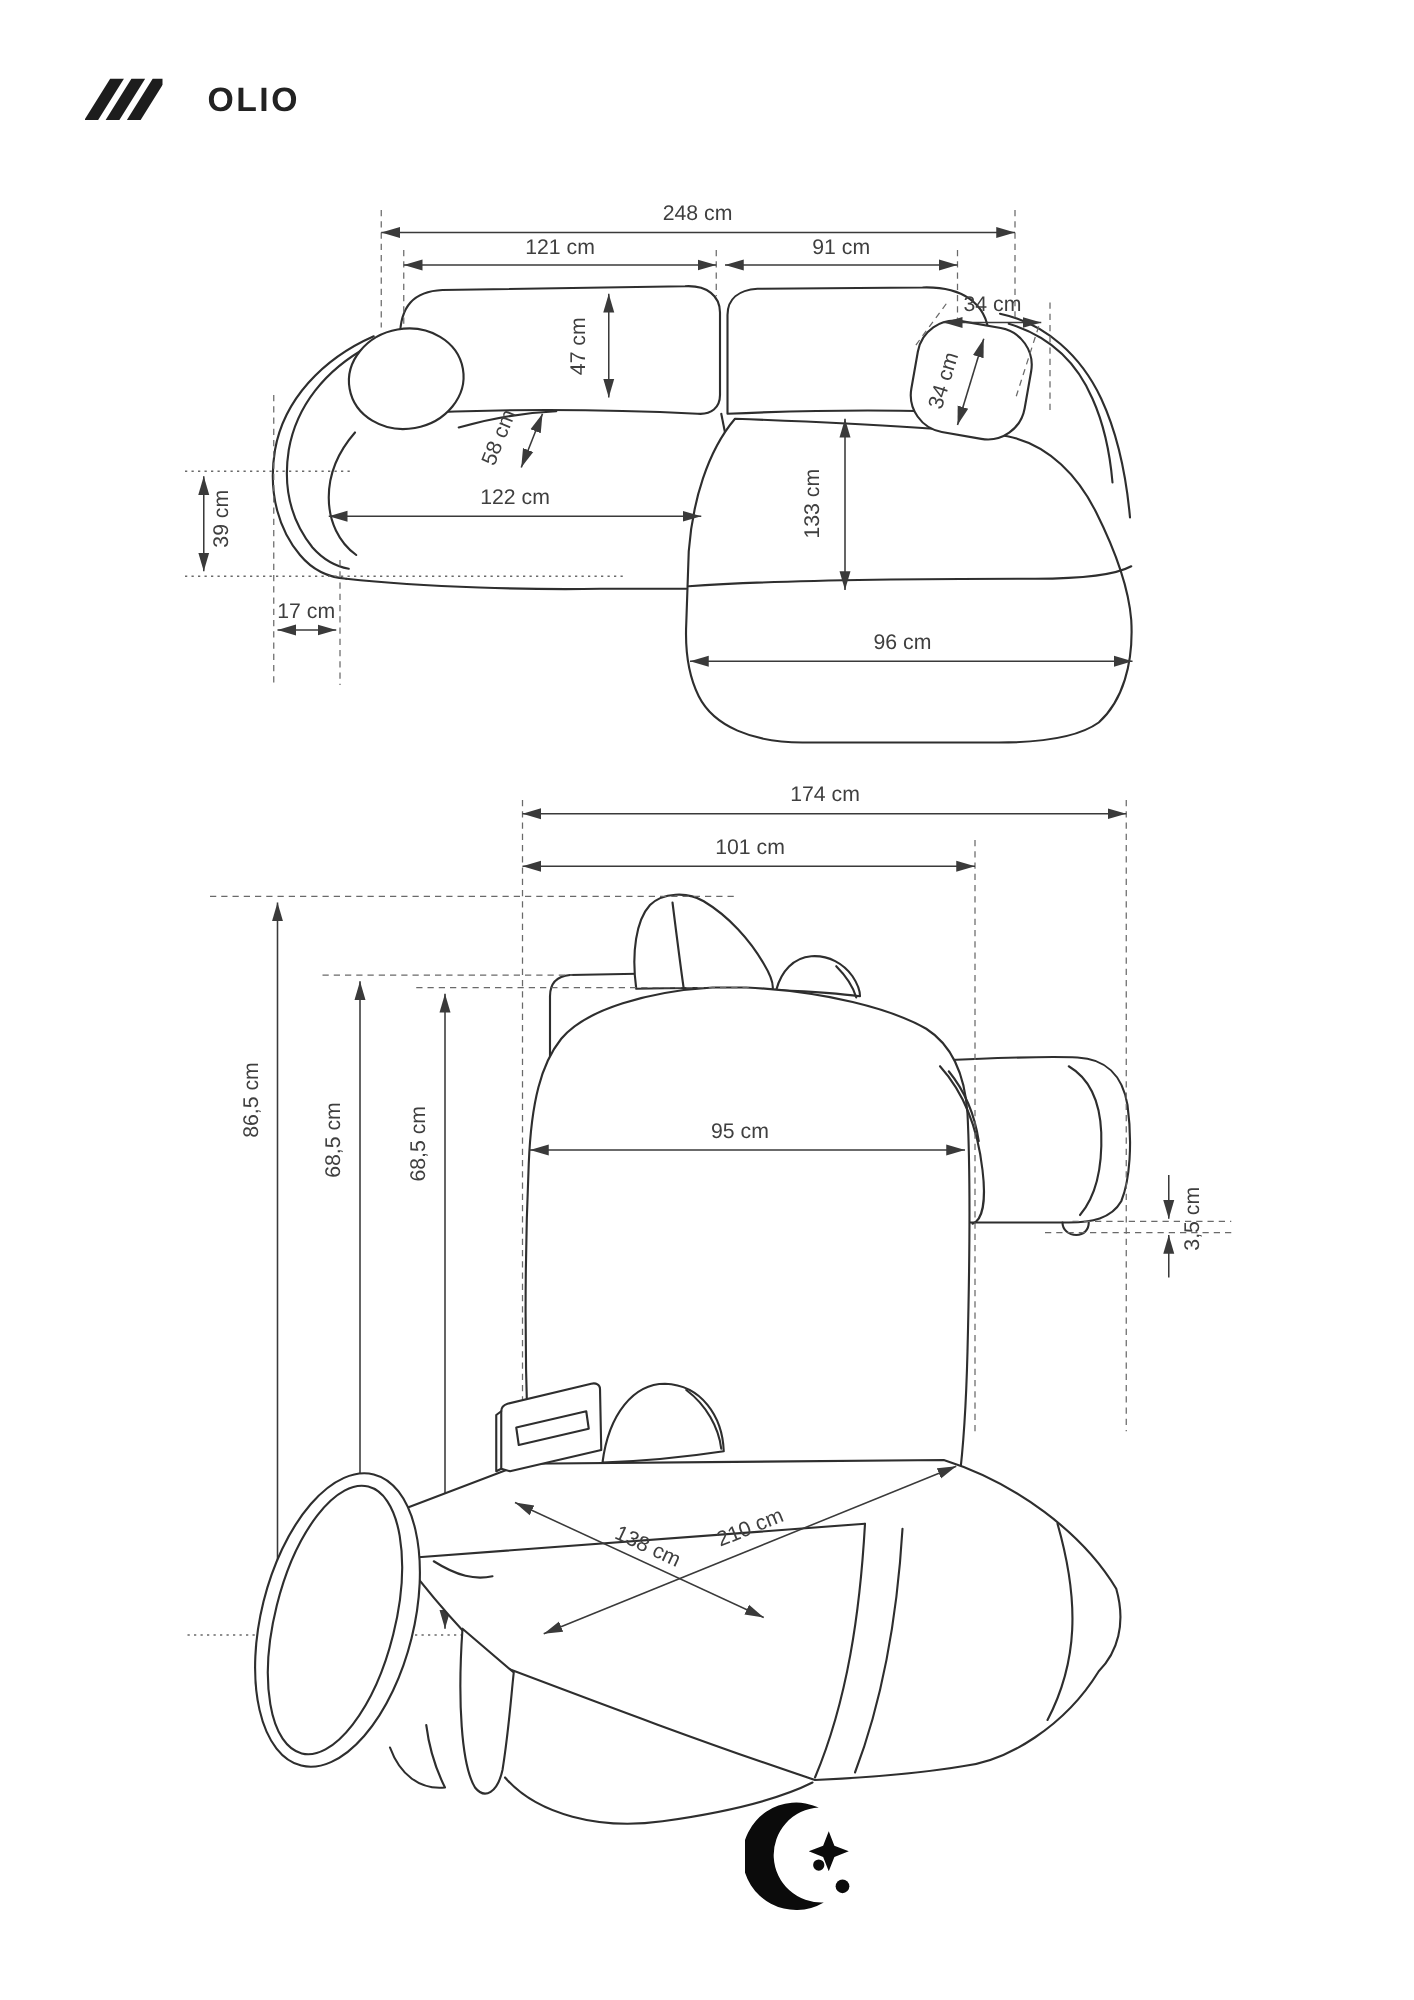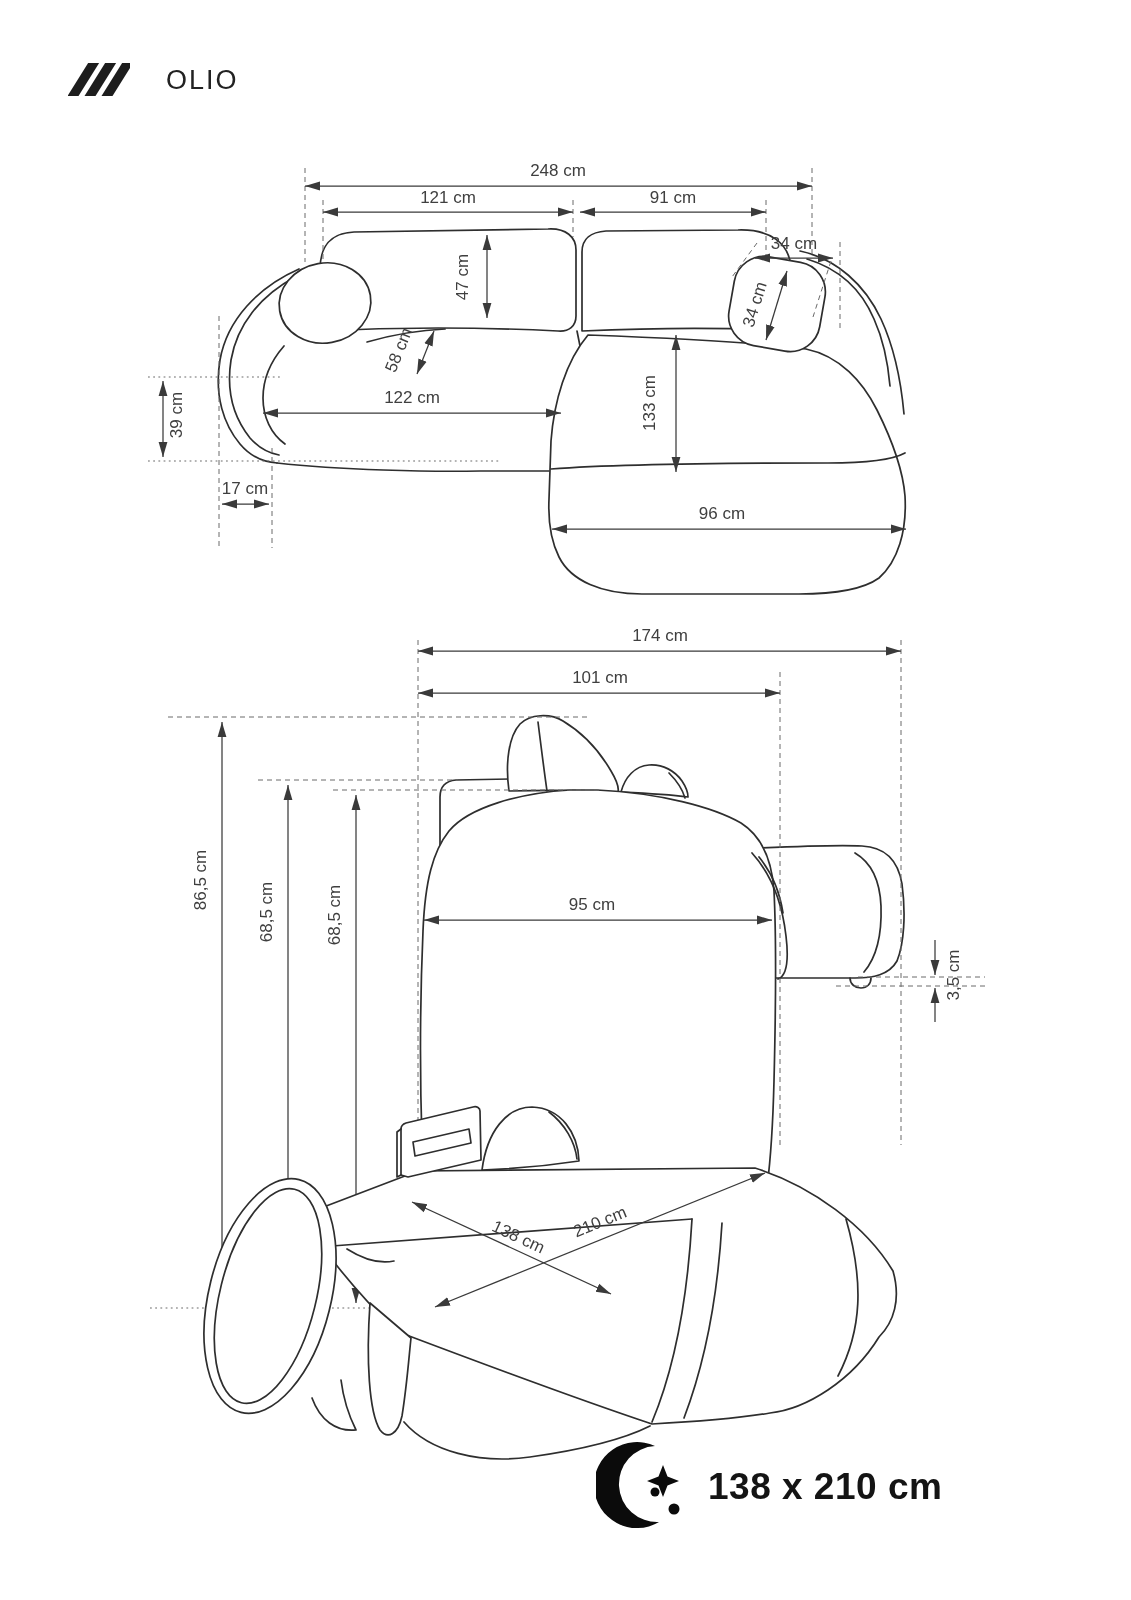--- a/index.html
+++ b/index.html
@@ -1,19 +1,19 @@
 <!DOCTYPE html>
 <html><head>
 <meta charset="utf-8">
 <style>
   html,body{margin:0;padding:0;background:#ffffff;}
   body{width:1131px;height:1600px;position:relative;font-family:"Liberation Sans","DejaVu Sans",sans-serif;overflow:hidden;}
   .page{position:absolute;left:0;top:0;width:1131px;height:1600px;background:#fff;}
   .header{position:absolute;left:68px;top:60px;display:flex;align-items:center;gap:36px;}
-  .brand-name{font-size:27px;font-weight:normal;letter-spacing:2px;color:#222;}
+  .brand-name{font-size:27px;font-weight:bold;letter-spacing:2px;color:#222;}
   .drawing-svg{position:absolute;left:0;top:0;width:1131px;height:1600px;}
   .footer{position:absolute;left:596px;top:1441px;display:flex;align-items:center;gap:20px;}
   .bed-size{font-size:37px;font-weight:bold;color:#141414;letter-spacing:0.5px;}
   
   .ln{fill:none;stroke:#2e2e2e;stroke-width:1.7;stroke-linecap:round;stroke-linejoin:round;}
   .shape{fill:#ffffff;stroke:#2e2e2e;stroke-width:1.7;stroke-linecap:round;stroke-linejoin:round;}
   .dim{fill:none;stroke:#3a3a3a;stroke-width:1.25;}
   .dash{fill:none;stroke:#6a6a6a;stroke-width:1;stroke-dasharray:5 4;}
   .dot{fill:none;stroke:#6a6a6a;stroke-width:1.1;stroke-dasharray:1.8 3.4;}
   .lbl{font-family:"Liberation Sans","DejaVu Sans",sans-serif;font-size:17px;fill:#3f3f3f;text-anchor:middle;}
@@ -183,16 +183,15 @@
 
   <div class="footer">
     <svg width="92" height="92" viewBox="0 0 92 92">
       <g fill="#0b0b0b">
         <path d="M 59,5 A 43,43 0 1 0 63,81 A 36,36 0 1 1 59,5 Z"></path>
         <path d="M 81,24 L 85.5,35.5 L 97,40 L 85.5,44.5 L 81,56 L 76.5,44.5 L 65,40 L 76.5,35.5 Z" transform="translate(-14,0)"></path>
         <circle cx="59" cy="51" r="4.5"></circle>
         <circle cx="78" cy="68" r="5.5"></circle>
       </g>
     </svg>
-    <span class="bed-size">138 x 210 cm</span>
   </div>
 
 </div>
 
 </body></html>

